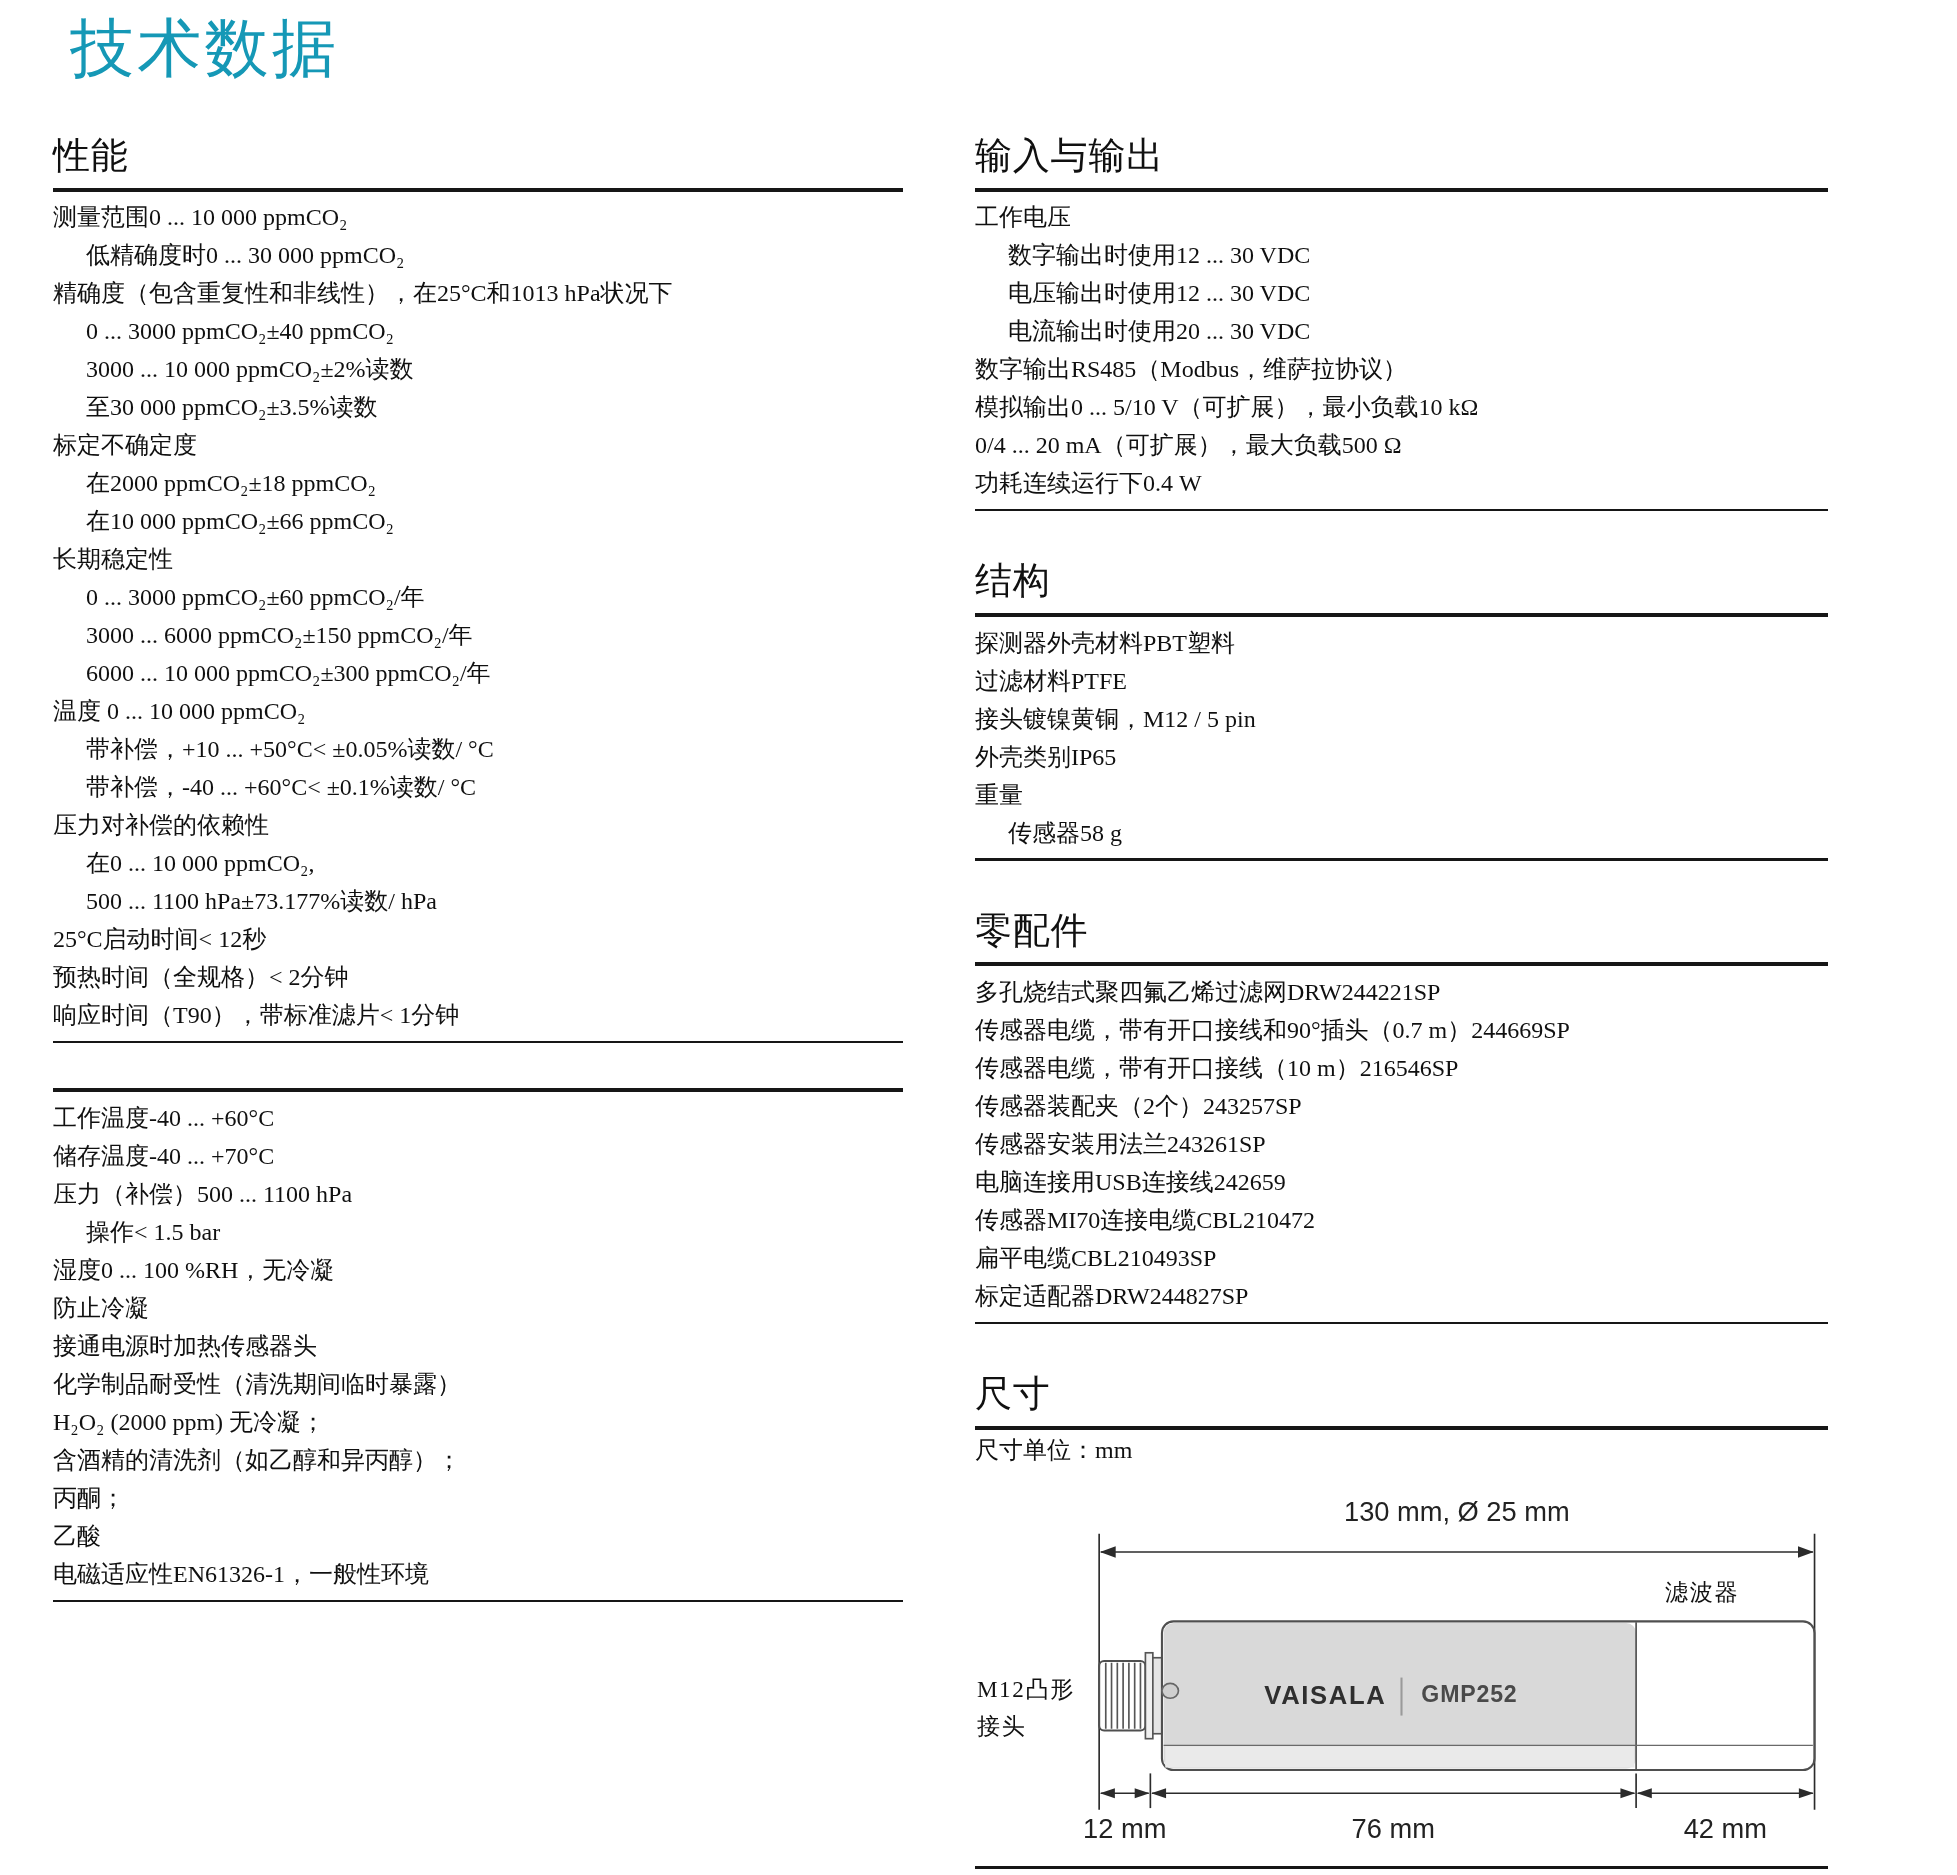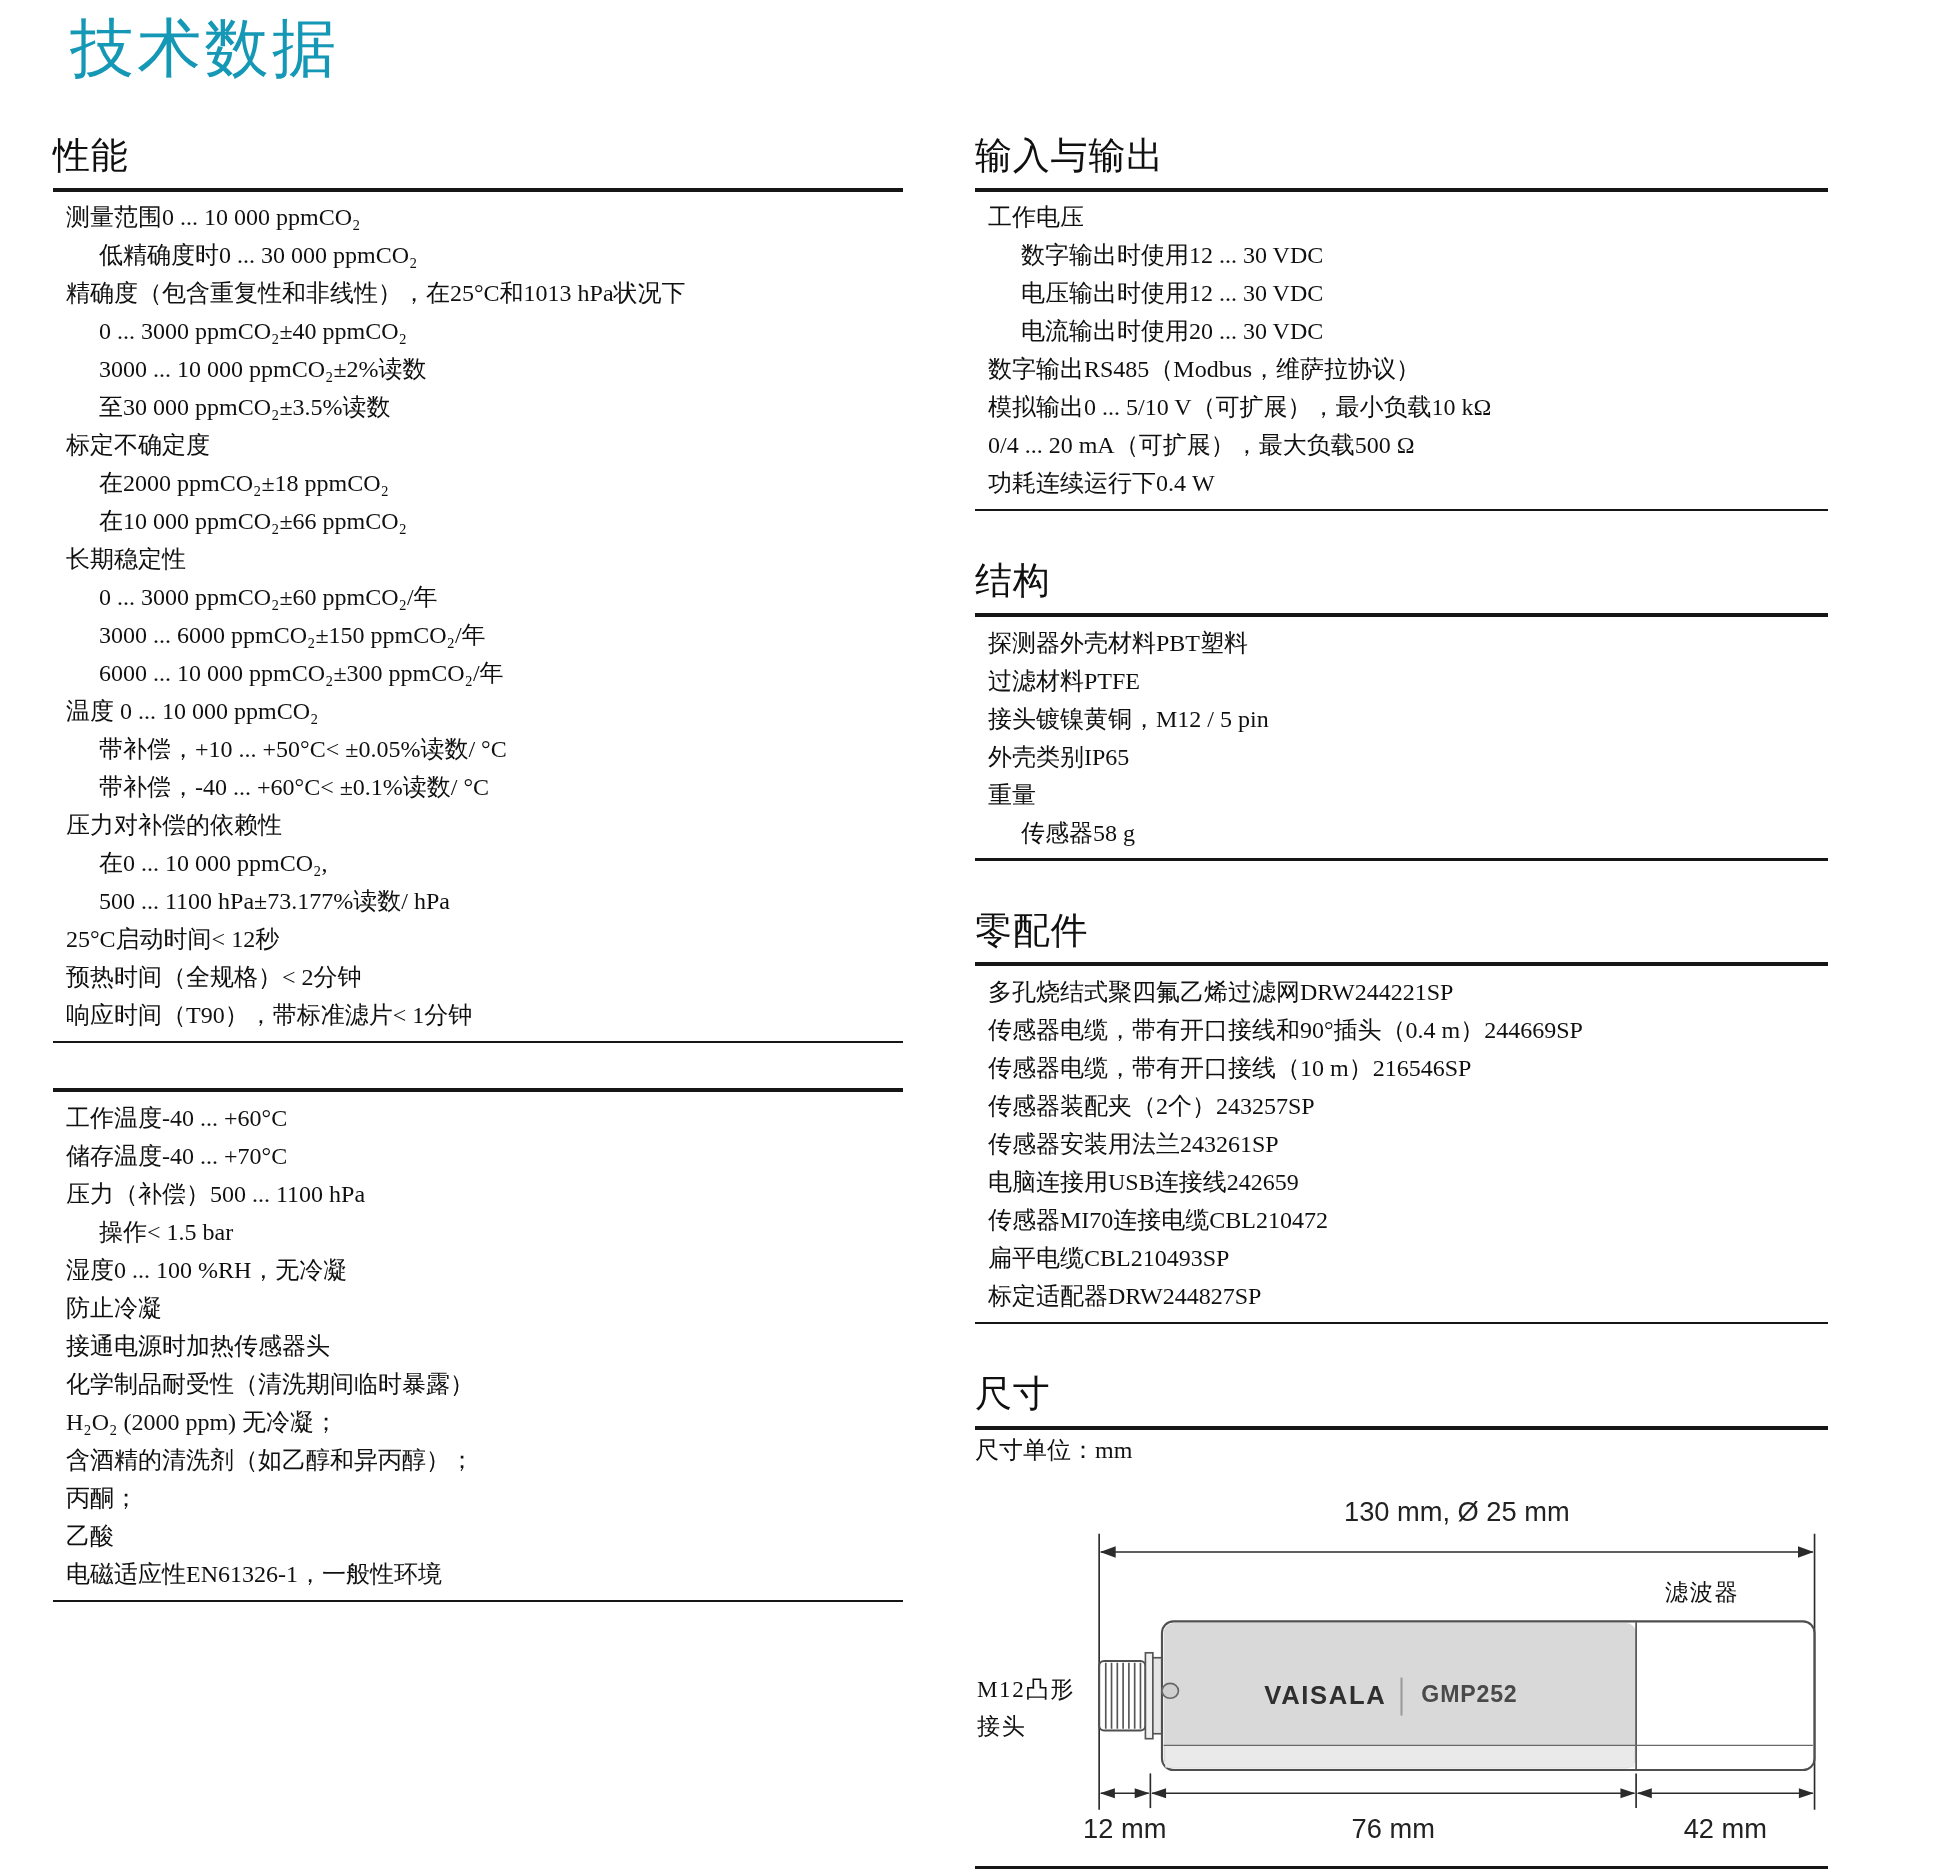--- a/index.html
+++ b/index.html
@@ -13,21 +13,21 @@
     font-size:64px;font-weight:400;letter-spacing:3.3px;color:var(--accent,#1598b6);
   }
   .col{position:absolute;top:131px;}
   .col-left{left:53px;width:850px;}
   .col-right{left:975px;width:853px;}
   section{margin-bottom:45px;}
   .sec-title{margin:0 0 6.6px 0;font-size:37px;font-weight:400;letter-spacing:0.8px;}
   .rule{height:4.1px;background:#161616;}
   .rows{padding-top:6.6px;}
   .sec-bottom{height:2.5px;background:#161616;margin-top:6.6px;}
-  .spec-row{display:flex;align-items:baseline;min-height:38px;line-height:38px;font-size:24px;margin-left:13px;}
+  .spec-row{display:flex;align-items:baseline;min-height:38px;line-height:38px;font-size:24px;}
   .spec-label{flex:0 1 auto;white-space:pre-wrap;}
   .spec-value{flex:1 1 auto;text-align:left;white-space:nowrap;}
   .spec-row.indent .spec-label{padding-left:33px;}
   .note{font-size:24px;line-height:41px;}
   .diagram{margin-top:5px;}
   .dimtext{font-family:"Liberation Sans","DejaVu Sans",sans-serif;font-size:33px;fill:#222;}
   .cjklabel{font-family:"Liberation Serif","DejaVu Serif",serif;font-size:28px;fill:#111;letter-spacing:2px;}
   .logo1{font-family:"Liberation Sans","DejaVu Sans",sans-serif;font-size:31px;font-weight:bold;fill:#2f2f2f;letter-spacing:2px;}
   .logo2{font-family:"Liberation Sans","DejaVu Sans",sans-serif;font-size:28px;font-weight:bold;fill:#4a4a4a;letter-spacing:1px;}
   .dline{stroke:#2b2b2b;stroke-width:2;}
@@ -273,21 +273,21 @@
 
   <section>
     <h2 class="sec-title">零配件</h2>
     <div class="rule"></div>
     <div class="rows">
         <div class="spec-row">
           <span class="spec-label">多孔烧结式聚四氟乙烯过滤网</span>
           <span class="spec-value">DRW244221SP</span>
         </div>
         <div class="spec-row">
-          <span class="spec-label">传感器电缆，带有开口接线和90°插头（0.4 m）</span>
+          <span class="spec-label">传感器电缆，带有开口接线和90°插头（0.7 m）</span>
           <span class="spec-value">244669SP</span>
         </div>
         <div class="spec-row">
           <span class="spec-label">传感器电缆，带有开口接线（10 m）</span>
           <span class="spec-value">216546SP</span>
         </div>
         <div class="spec-row">
           <span class="spec-label">传感器装配夹（2个）</span>
           <span class="spec-value">243257SP</span>
         </div>

